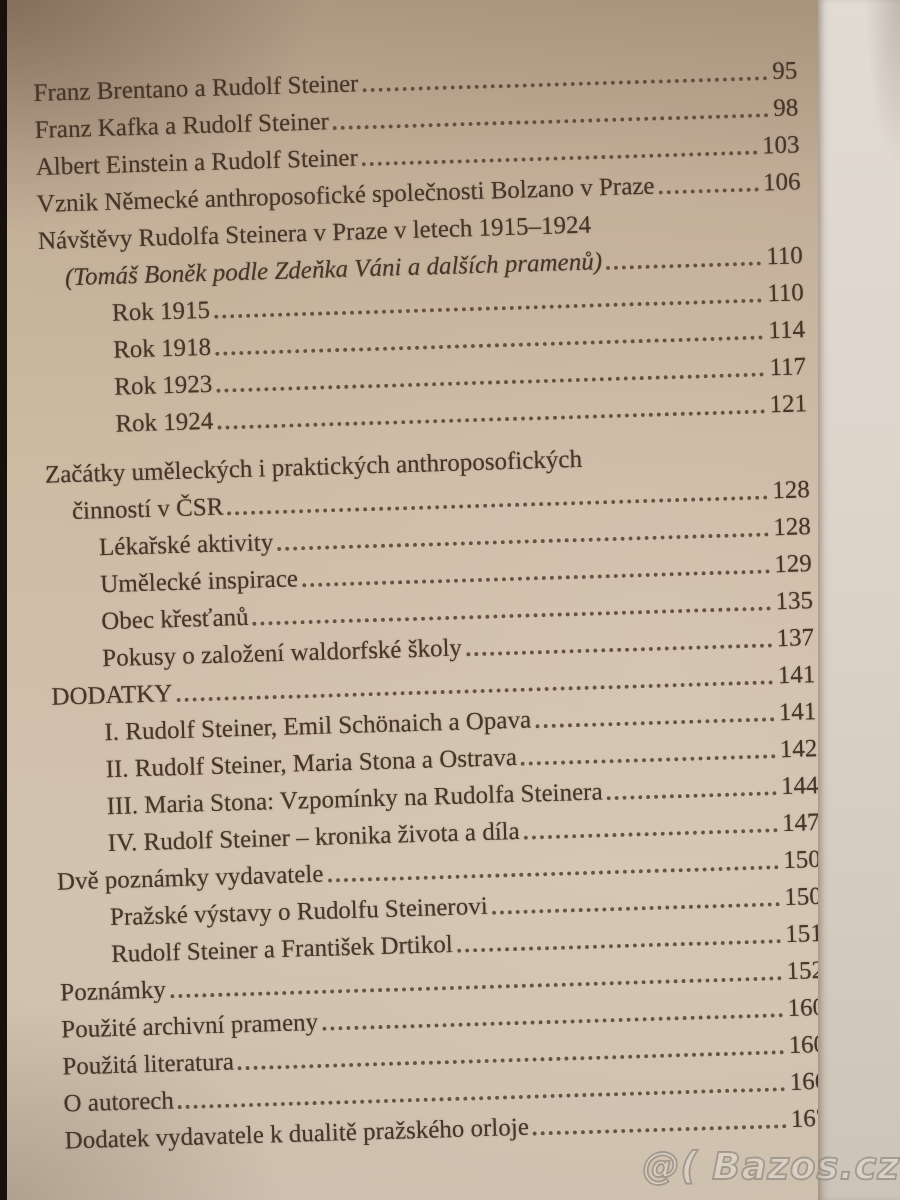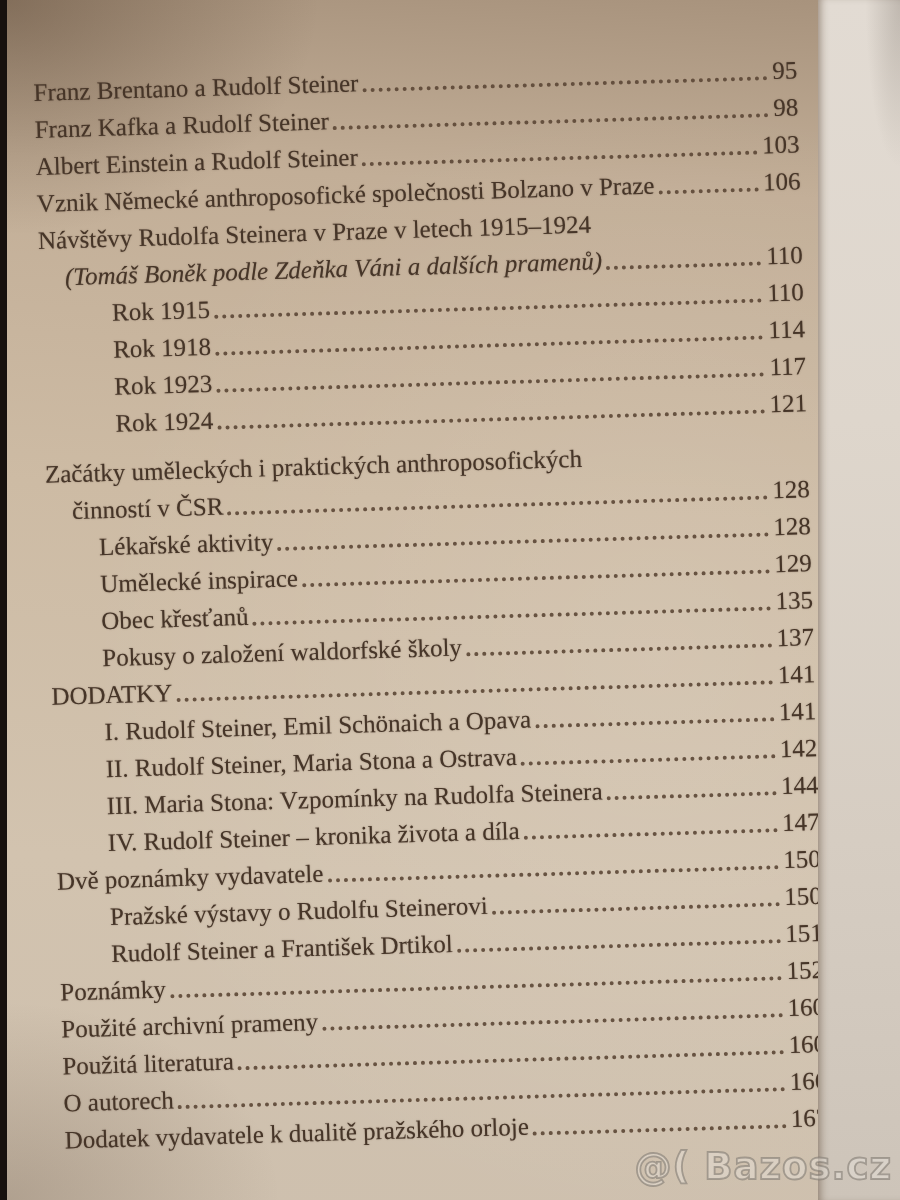--- a/index.html
+++ b/index.html
@@ -40,24 +40,25 @@
   .row.italic .label{font-style:italic;}
   .label{flex:0 0 auto;}
   .leader{
     flex:1 1 auto;min-width:6px;
     border-bottom:4px dotted #5c4736;
     margin:0 5px 9px 4px;
     opacity:.9;
   }
   .pagenum{flex:0 0 auto;text-align:right;}
   .watermark{
-    position:absolute;right:8px;bottom:12px;z-index:5;
+    position:absolute;right:0;bottom:12px;z-index:5;
     font-family:"DejaVu Sans", sans-serif;
     font-size:37px;font-weight:bold;letter-spacing:1px;
     color:rgba(233,228,221,0.42);
+    font-style:italic;
     -webkit-text-stroke:1.8px rgba(128,121,113,0.60);
   }
 </style>
 </head>
 <body>
 
 <div class="page">
   <div class="toc" id="toc">
       <div class="row lv0">
     <span class="label">Franz Brentano a Rudolf Steiner</span>

